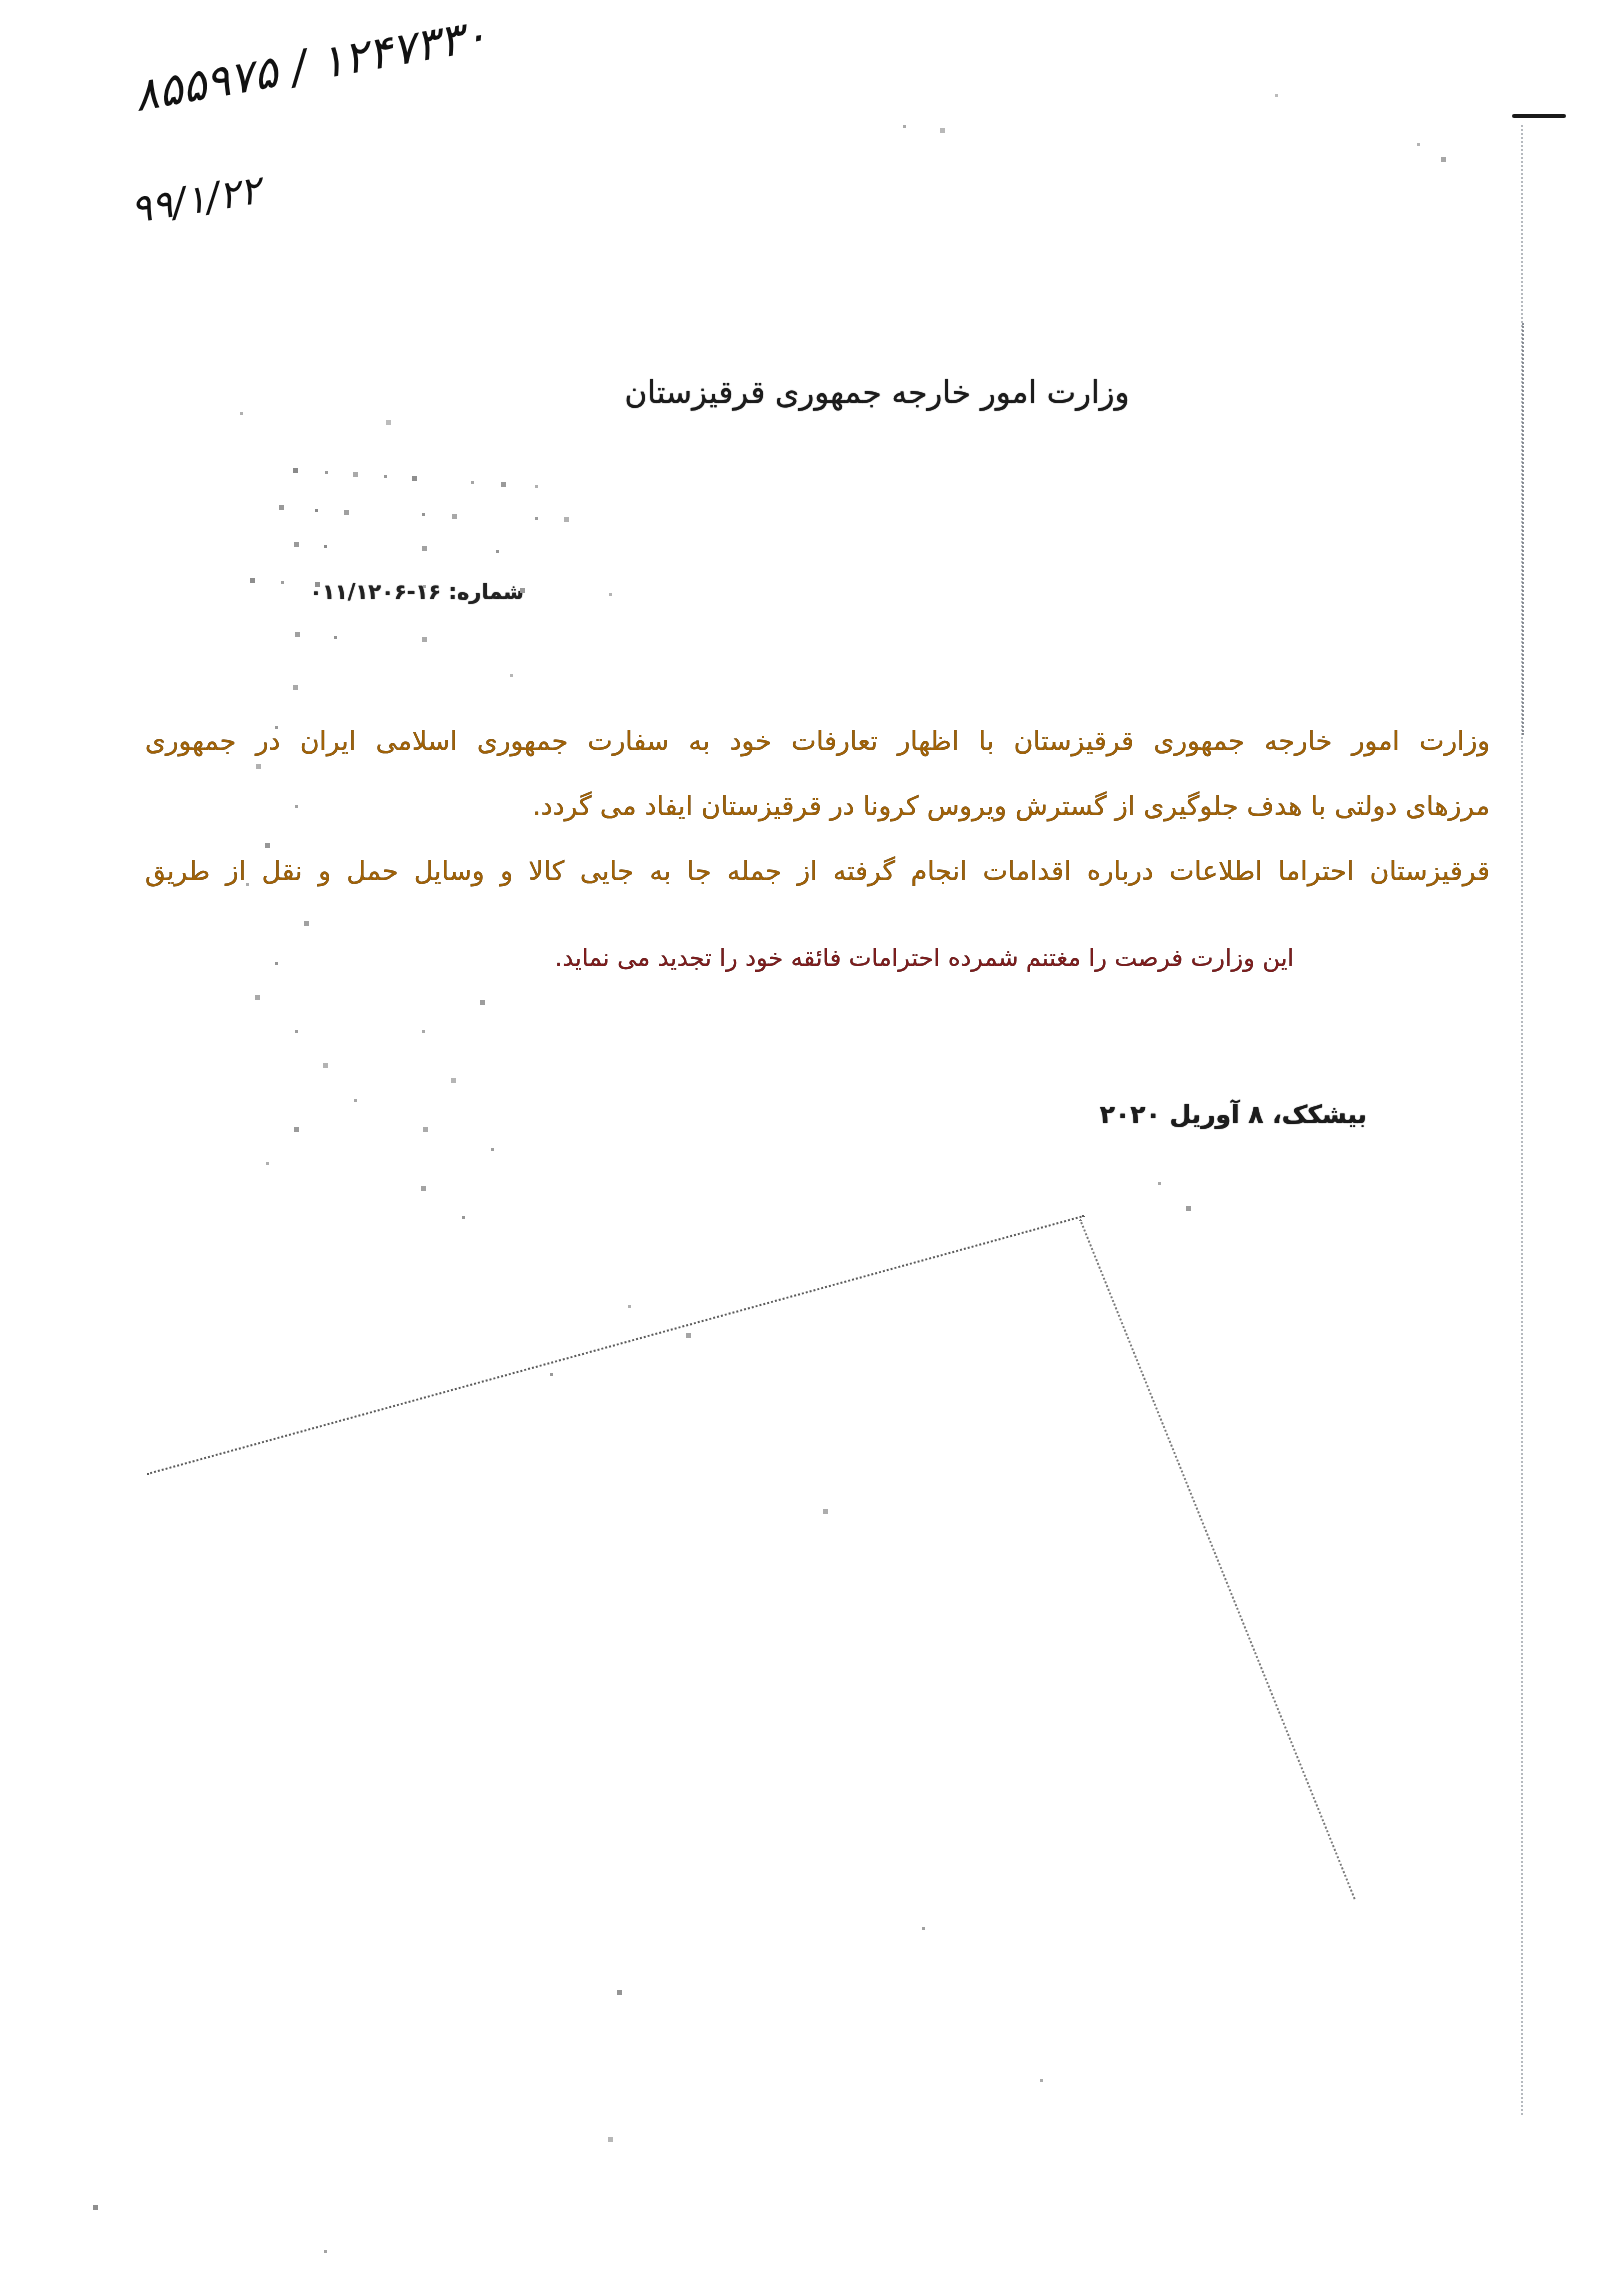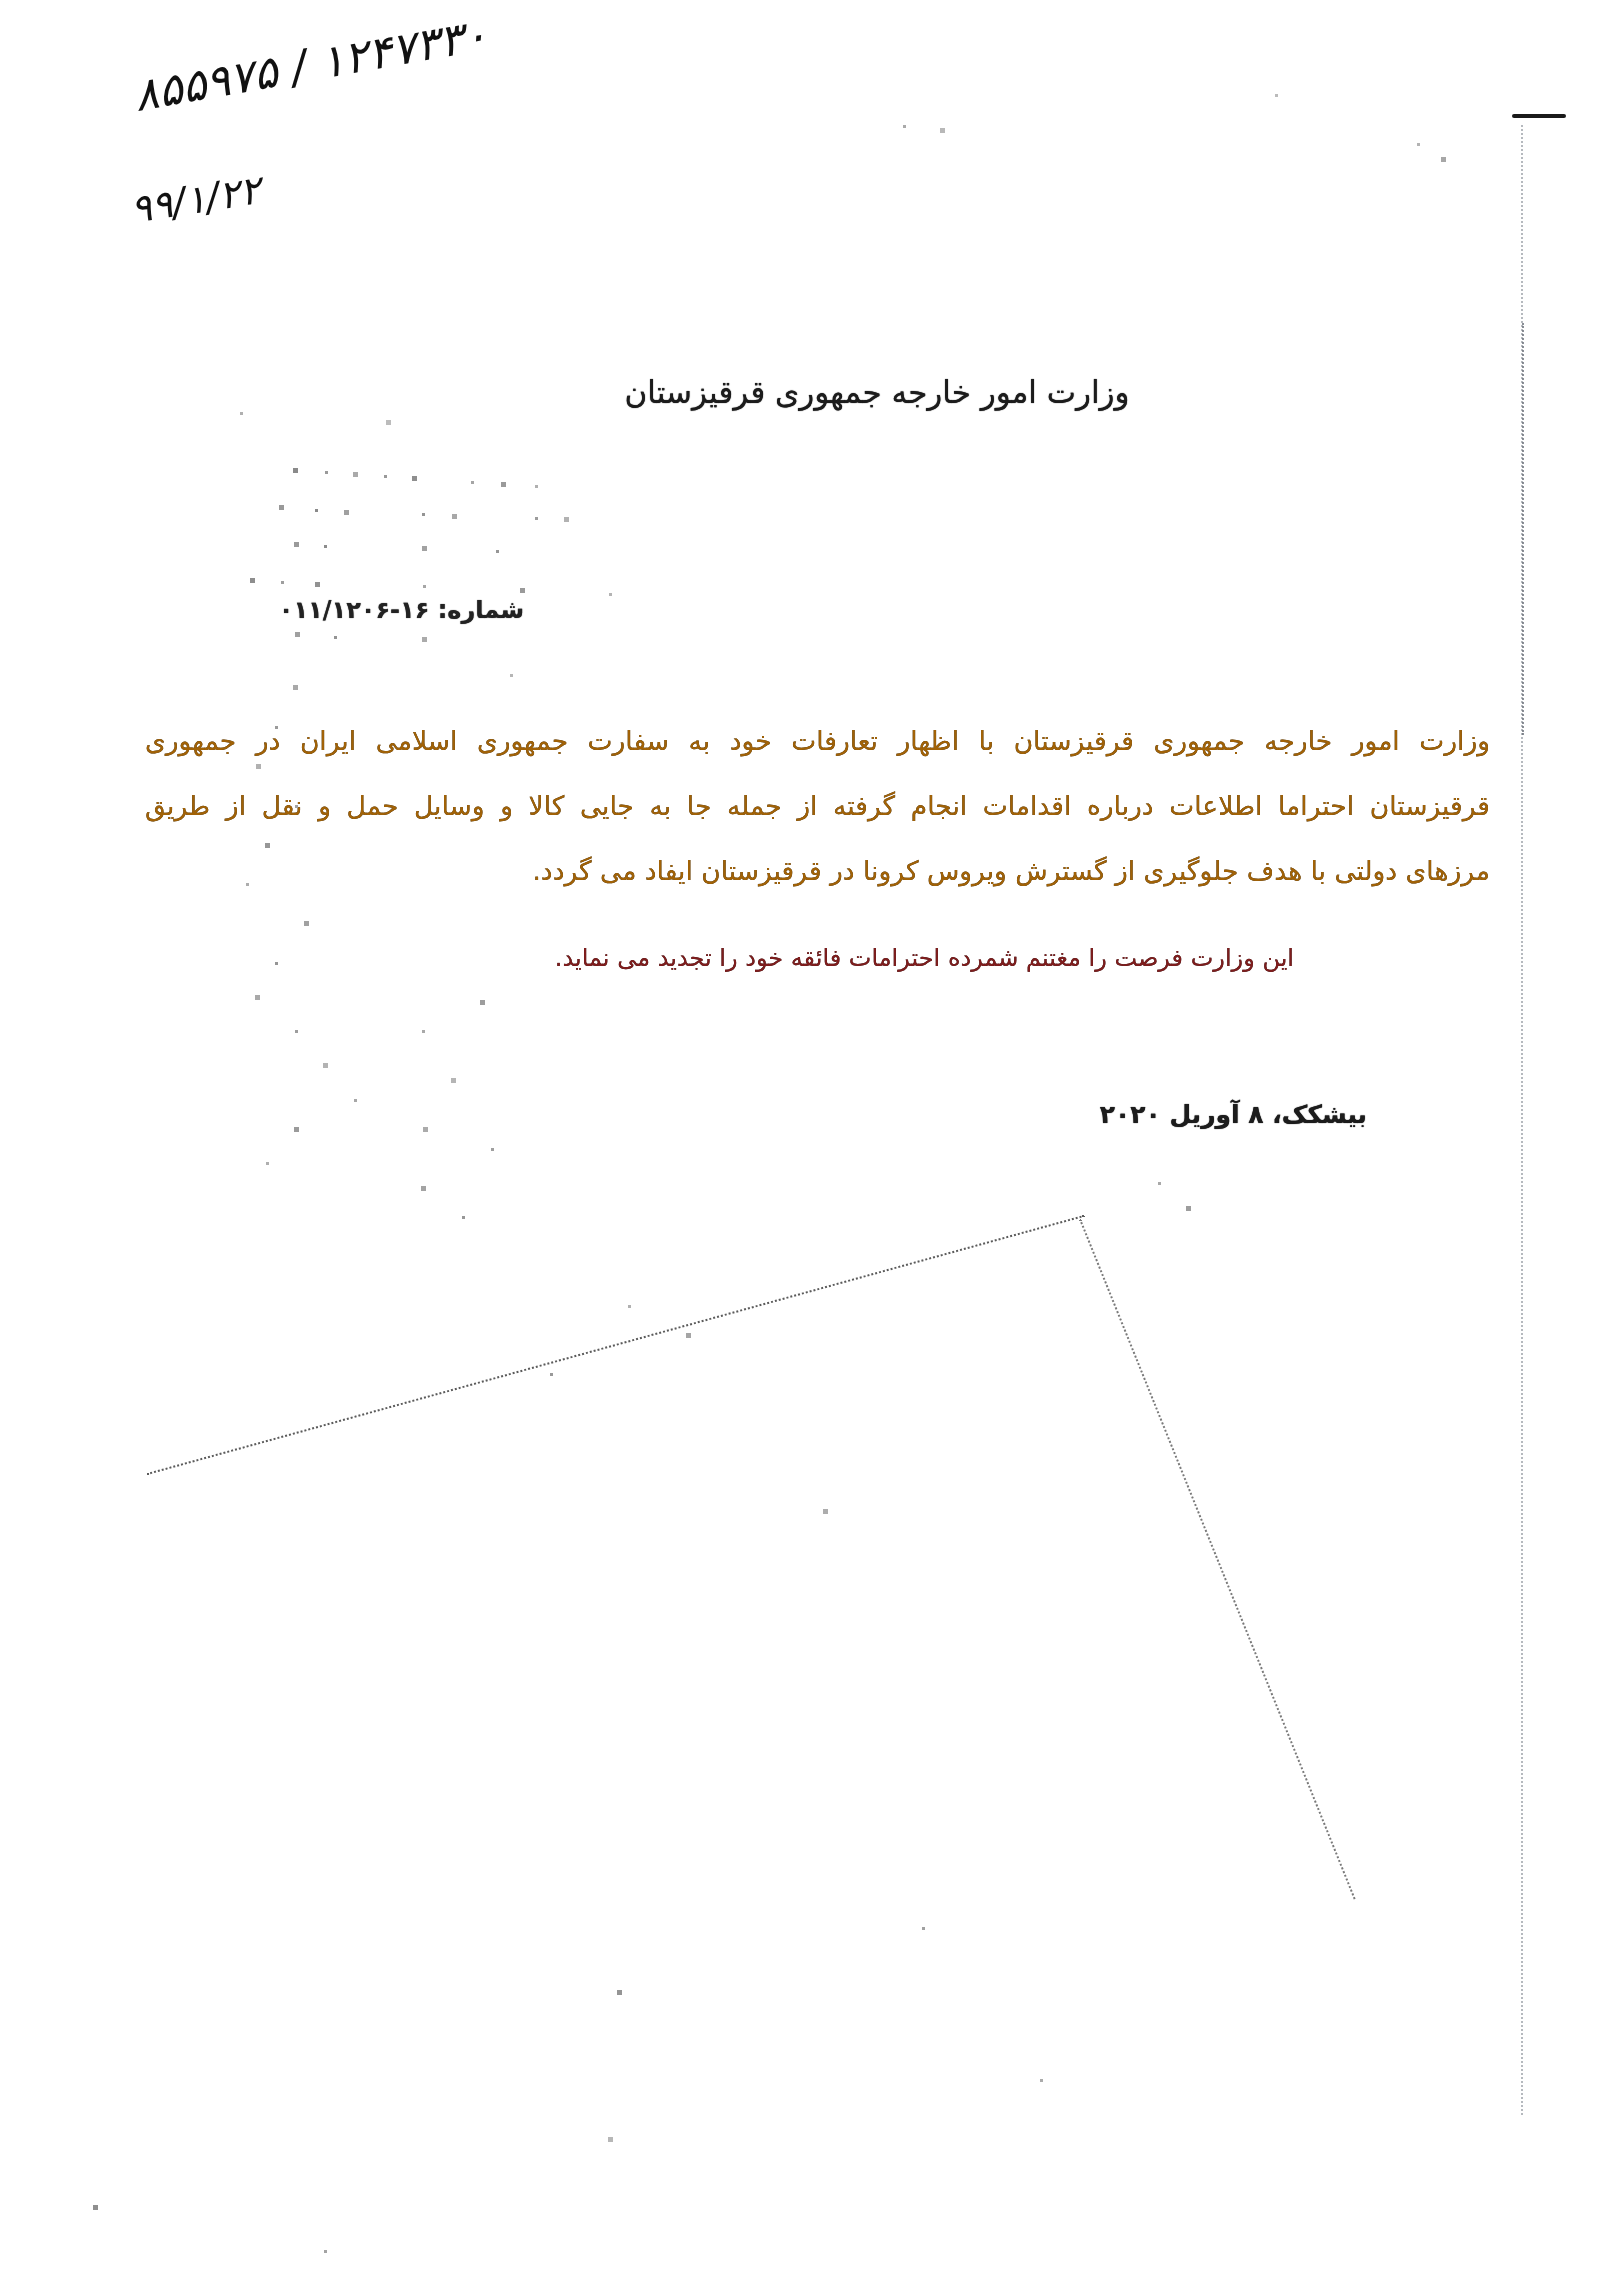--- a/index.html
+++ b/index.html
@@ -33,23 +33,23 @@
   }
   
   .title{
     position:absolute;left:333px;top:374px;width:1088px;
     direction:rtl;text-align:center;
     font-size:31px;font-weight:normal;
     text-shadow:0 0 1px #000;
   }
   
   .refline{
-    position:absolute;left:137px;top:596px;width:387px;
+    position:absolute;left:137px;top:580px;width:387px;
     direction:rtl;text-align:right;
-    font-size:24px;font-weight:bold;
+    font-size:21px;font-weight:bold;
     color:#222;
     text-shadow:0 0 1px #333;
   }
   
   .body-par{
     position:absolute;left:145px;top:708px;width:1345px;
     direction:rtl;
     font-size:26.5px;line-height:65px;
     color:#a16207;
     text-shadow:0 0 0.6px #222;
@@ -139,22 +139,22 @@
     <span class="hw-line1">۱۲۴۷۳۳۰ / ۸۵۵۹۷۵</span>
     <span class="hw-line2">۹۹/۱/۲۲</span>
   </div>
 
   <div class="title">وزارت امور خارجه جمهوری قرقیزستان</div>
 
   <div class="refline">شماره: ۱۶-۰۱۱/۱۲۰۶</div>
 
   <div class="body-par">
     <div class="body-line">وزارت امور خارجه جمهوری قرقیزستان با اظهار تعارفات خود به سفارت جمهوری اسلامی ایران در جمهوری</div>
+    <div class="body-line last">مرزهای دولتی با هدف جلوگیری از گسترش ویروس کرونا در قرقیزستان ایفاد می گردد.</div>
     <div class="body-line">قرقیزستان احتراما اطلاعات درباره اقدامات انجام گرفته از جمله جا به جایی کالا و وسایل حمل و نقل از طریق</div>
-    <div class="body-line last">مرزهای دولتی با هدف جلوگیری از گسترش ویروس کرونا در قرقیزستان ایفاد می گردد.</div>
   </div>
 
   <div class="closing">این وزارت فرصت را مغتنم شمرده احترامات فائقه خود را تجدید می نماید.</div>
 
   <div class="dateline">بیشکک، ۸ آوریل ۲۰۲۰</div>
 
   <div class="edge-tick"></div>
   <div class="edge-line"></div>
   <div class="edge-line-dark"></div>
   <div class="fold-left"></div>

